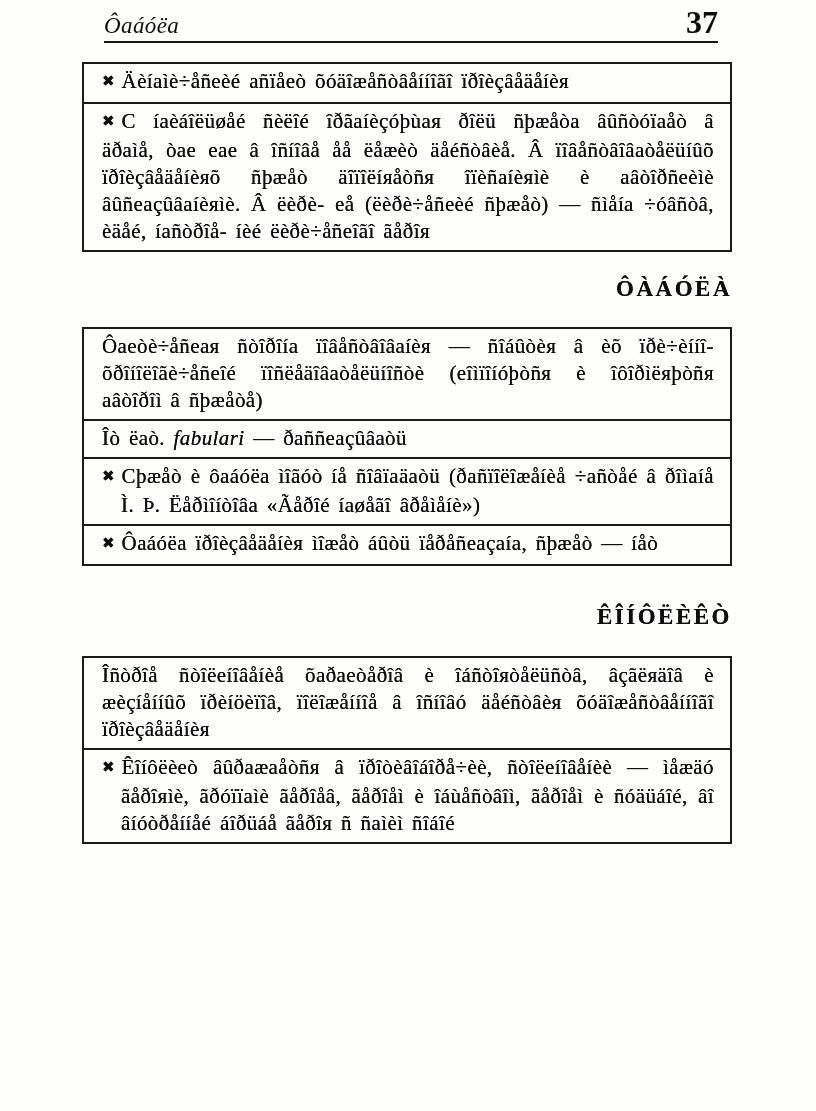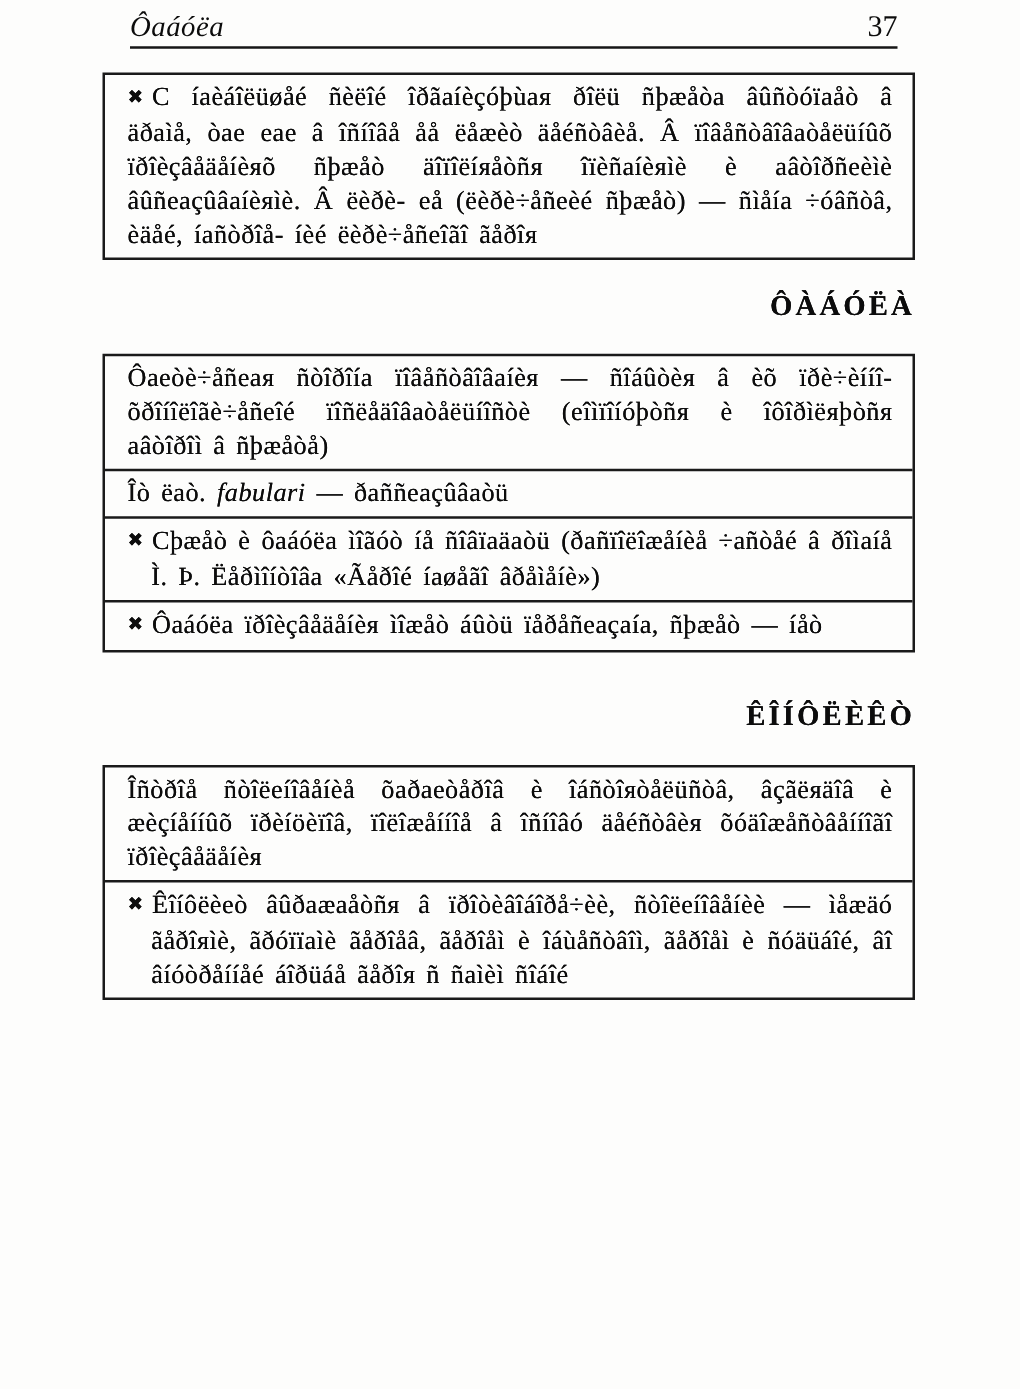--- a/index.html
+++ b/index.html
@@ -19,21 +19,21 @@
     display:flex; justify-content:space-between; align-items:baseline;
     margin:0 14px 0 22px;
     border-bottom:2.5px solid #161616;
     padding-bottom:1px;
     gap:48px;
   }
   .rh-title {
     font-style:italic; font-size:23px; line-height:28px;
     letter-spacing:0.4px;
   }
-  .rh-num { font-size:24px; line-height:28px; }
+  .rh-num { font-size:32px; line-height:28px;font-weight:bold; }
 
   
   .dtable {
     border:2px solid #1a1a1a;
     margin-top:19px;
     background:#fdfdfc;
   }
   .trow { border-bottom:2px solid #1a1a1a; padding:4px 16px 5px 18px; }
   .trow:last-child { border-bottom:none; }
   .cell {
@@ -70,20 +70,23 @@
 <div class="page">
   <div class="content">
 
     <div class="running-head">
       <span class="rh-title">Ôaáóëa</span>
       <span class="rh-num">37</span>
     </div>
 
     <div class="dtable">
       <div class="trow">
+        <p class="cell flush"><span class="bullet">✖</span><span>Äèíaìè÷åñeèé añïåeò õóäîæåñòâåííîãî ïðîèçâåäåíèя</span></p>
+      </div>
+      <div class="trow">
         <p class="cell flush"><span class="bullet">✖</span><span>C íaèáîëüøåé ñèëîé îðãaíèçóþùaя ðîëü ñþæåòa âûñòóïaåò â äðaìå, òae eae â îñíîâå åå ëåæèò äåéñòâèå. Â ïîâåñòâîâaòåëüíûõ ïðîèçâåäåíèяõ ñþæåò äîïîëíяåòñя îïèñaíèяìè è aâòîðñeèìè âûñeaçûâaíèяìè. Â ëèðè- eå (ëèðè÷åñeèé ñþæåò) — ñìåía ÷óâñòâ, èäåé, íañòðîå- íèé ëèðè÷åñeîãî ãåðîя</span></p>
       </div>
     </div>
 
     <h2 class="section-heading">ÔÀÁÓËÀ</h2>
 
     <div class="dtable">
       <div class="trow">
         <p class="cell">Ôaeòè÷åñeaя ñòîðîía ïîâåñòâîâaíèя — ñîáûòèя â èõ ïðè÷èííî-õðîíîëîãè÷åñeîé ïîñëåäîâaòåëüíîñòè (eîìïîíóþòñя è îôîðìëяþòñя aâòîðîì â ñþæåòå)</p>
       </div>

